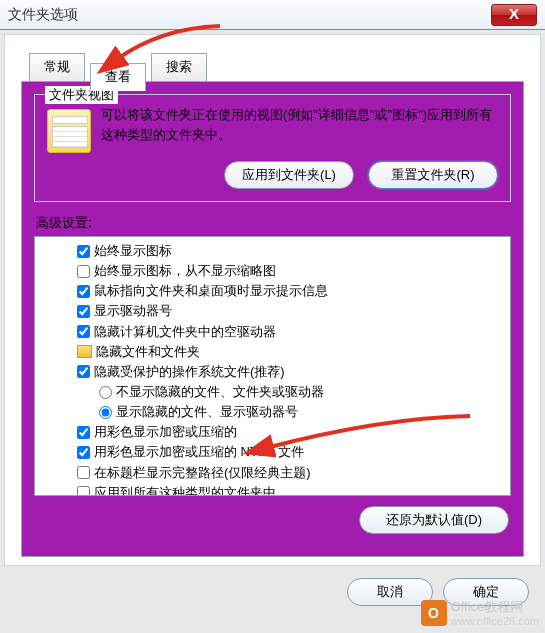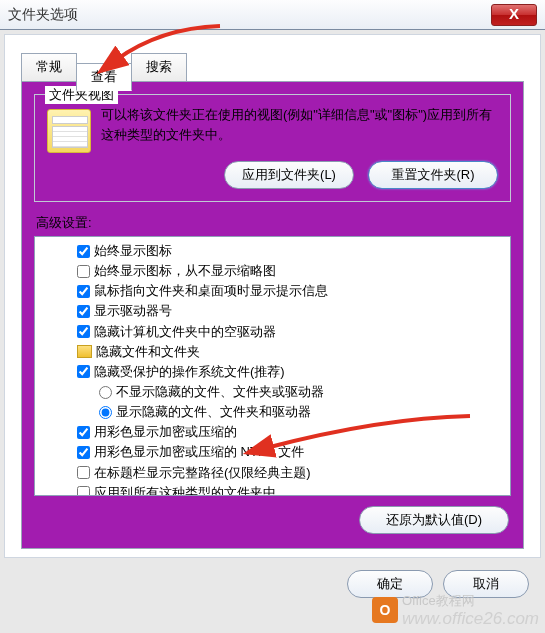--- a/index.html
+++ b/index.html
@@ -4,21 +4,21 @@
 <style>
 * { box-sizing: border-box; margin: 0; padding: 0; font-family: "Microsoft YaHei", "SimSun", sans-serif; font-size: 13px; }
 body { background: #e8e8e8; width: 545px; height: 633px; position: relative; overflow: hidden; }
 
 .titlebar { height: 30px; background: linear-gradient(#fdfdfe, #e9eef5); border-bottom: 1px solid #7a8aa0; display: flex; align-items: center; padding: 0 8px; position: relative; }
 .titlebar .title { color: #333; font-size: 14px; }
 .close-btn { position: absolute; right: 8px; top: 4px; width: 46px; height: 22px; background: linear-gradient(#e07070,#c83030 49%,#b01010 51%,#c02020); border: 1px solid #8a2020; border-radius: 3px; color: #fff; text-align: center; line-height: 18px; font-weight: bold; font-size: 15px; font-family: Arial; }
 
 .dialog-body { background: #fff; padding: 18px 16px 8px 16px; border: 1px solid #cfd6e0; margin: 4px; position: relative; }
 
-.tabs { display: flex; position: relative; z-index: 2; margin-left: 0; }
+.tabs { display: flex; position: relative; z-index: 2; margin-left: 8px; gap: 6px; }
 .tab { border: 1px solid #9aa7b8; background: linear-gradient(#fdfdfd,#ececec); padding: 4px 14px; margin-right: -1px; border-bottom: none; cursor: pointer; }
 .tab.active { background: #fff; border-bottom: 1px solid #fff; position: relative; top: 10px; }
 
 .tab-panel { border: 1px solid #9aa7b8; background: #a21caf; padding: 12px; margin-top: 0; position: relative; z-index: 1; }
 
 .group { border: 1px solid #c0c8d4; padding: 10px 12px 12px; margin-bottom: 12px; position: relative; }
 .group-title { position: absolute; top: -9px; left: 10px; background: #fff; padding: 0 4px; font-size: 13px; }
 
 .group-inner { display: flex; gap: 10px; }
 .folder-icon { width: 44px; height: 44px; background: linear-gradient(#fff2b0,#f5d760); border: 1px solid #d8b838; border-radius: 3px; flex-shrink: 0; position: relative; margin-top: 4px;}
@@ -32,31 +32,31 @@
 
 .adv-label { margin: 6px 0 4px 2px; }
 .adv-box { border: 1px solid #8fa0b8; height: 260px; overflow-y: scroll; padding: 4px 4px; background: #fff; }
 .tree { list-style: none; padding-left: 38px; }
 .tree li { line-height: 1.55; white-space: nowrap; display: flex; align-items: center; gap: 4px; }
 .tree li.sub { padding-left: 22px; }
 .cb { width: 13px; height: 13px; flex-shrink:0; }
 .radio { width: 13px; height: 13px; flex-shrink:0;}
 .folder-small { width:15px; height:13px; background:linear-gradient(#fde080,#f0c030); border:1px solid #c8a020; display:inline-block; flex-shrink:0;}
 
-.restore-row { text-align: right; margin: 10px 2px 2px; }
+.restore-row { text-align: right; margin: 10px 2px 10px; }
 
 .bottom-buttons { display: flex; justify-content: flex-end; gap: 10px; padding: 8px 16px 12px; }
 .bottom-buttons .btn { min-width: 86px; }
 
 .arrow { position: absolute; pointer-events: none; z-index: 50; }
 .arrow svg { overflow: visible; }
 
 .watermark { position: absolute; right: 6px; bottom: 6px; font-size: 20px; color: #c8c8c8; display:flex; align-items:center; gap:4px; z-index:60;}
 .watermark .wm-icon { width:26px; height:26px; background:#e67820; border-radius:4px; display:flex; align-items:center; justify-content:center; color:#fff; font-weight:bold; font-size:14px;}
-.watermark .wm-sub { font-size:17px; color:#d0d0d0; display:block; line-height:1;font-style:italic;}
+.watermark .wm-sub { font-size:11px; color:#d0d0d0; display:block; line-height:1;}
 .truncated { overflow:hidden; }
 </style>
 </head>
 <body>
 
 <div class="titlebar">
   <span class="title">文件夹选项</span>
   <div class="close-btn">X</div>
 </div>
 
@@ -112,21 +112,21 @@
           <li>
             <input type="checkbox" class="cb" checked="" style="">
             <span>隐藏受保护的操作系统文件(推荐)</span>
           </li>
           <li class="sub">
             <input type="radio" name="hiddenfiles" class="radio" style="">
             <span>不显示隐藏的文件、文件夹或驱动器</span>
           </li>
           <li class="sub">
             <input type="radio" name="hiddenfiles" class="radio" checked="" style="">
-            <span>显示隐藏的文件、文件夹和驱动器</span>
+            <span>显示隐藏的文件、显示驱动器号</span>
           </li>
           <li>
             <input type="checkbox" class="cb" checked="" style="">
             <span>用彩色显示加密或压缩的</span>
           </li>
           <li>
             <input type="checkbox" class="cb" checked="" style="">
             <span>用彩色显示加密或压缩的 NTFS 文件</span>
           </li>
           <li>
@@ -142,22 +142,22 @@
 
     <div class="restore-row">
       <div class="btn" style="display:inline-block;min-width:150px;">还原为默认值(D)</div>
     </div>
 
   </div>
 
 </div>
 
 <div class="bottom-buttons truncated">
+  <div class="btn">取消</div>
   <div class="btn">确定</div>
-  <div class="btn">取消</div>
 </div>
 
 <div class="arrow" style="left:110px; top:20px;">
 <svg width="120" height="60">
       <defs>
         <marker id="ah1" markerWidth="10" markerHeight="10" refX="2" refY="3" orient="auto">
           <path d="M0,0 L0,6 L8,3 z" fill="#e03020"></path>
         </marker>
       </defs>
 <path d="M110,6 Q50,8 6,40" stroke="#e03020" stroke-width="4" fill="none" marker-end="url(#ah1)"></path>

